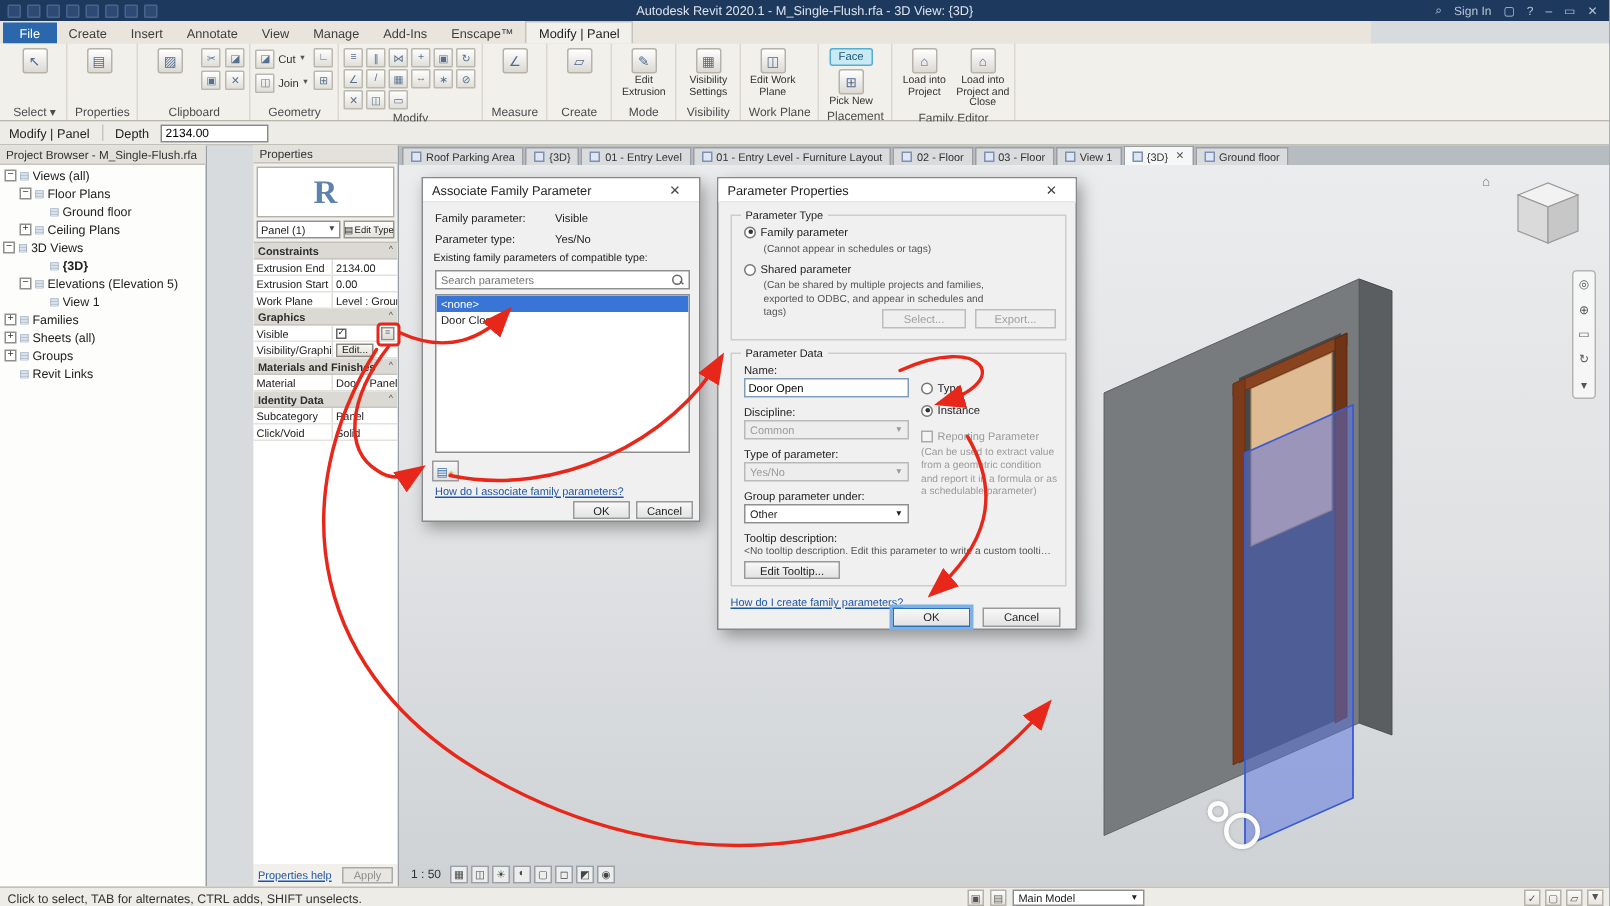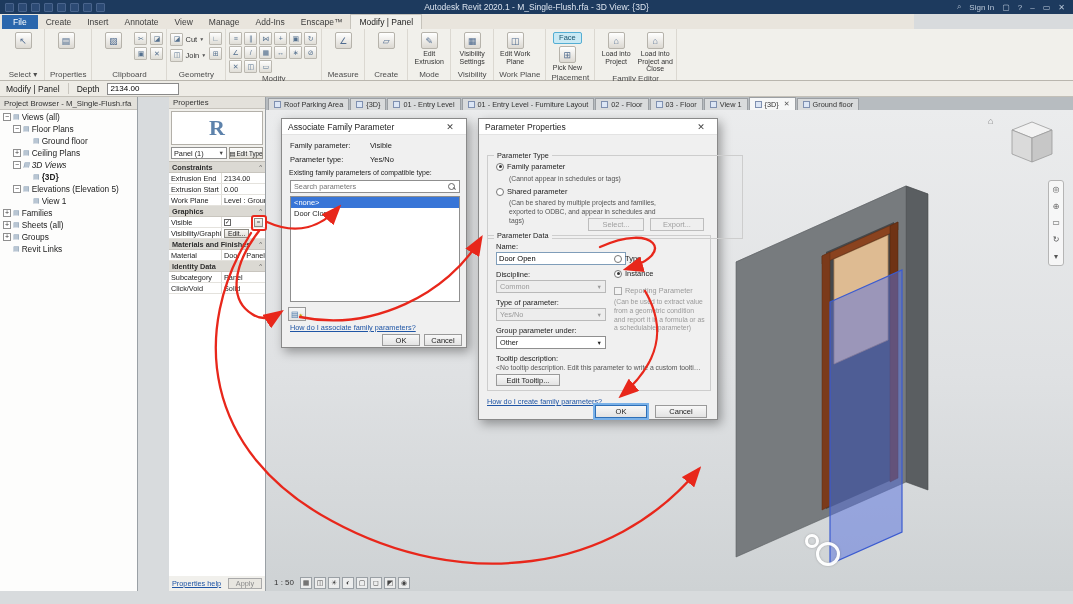--- a/index.html
+++ b/index.html
@@ -337,21 +337,21 @@
         <div class="pb-row" style="padding-left: 23px;">
           <span class="exp-sp"></span>
           <span class="pb-ico">▤</span>
           <span class="pb-label">Ground floor</span>
         </div>
         <div class="pb-row" style="padding-left: 13px;">
           <span class="expander">+</span>
           <span class="pb-ico">▤</span>
           <span class="pb-label">Ceiling Plans</span>
         </div>
-        <div class="pb-row" style="padding-left: 13px; font-style: italic;">
+        <div class="pb-row" style="padding-left: 2px;">
           <span class="expander">−</span>
           <span class="pb-ico">▤</span>
           <span class="pb-label">3D Views</span>
         </div>
         <div class="pb-row" style="padding-left: 23px;">
           <span class="exp-sp"></span>
           <span class="pb-ico">▤</span>
           <span class="pb-label bold">{3D}</span>
         </div>
         <div class="pb-row" style="padding-left: 13px;">
@@ -555,20 +555,37 @@
   <span class="vcb-ico">▦</span>
       <span class="vcb-ico">◫</span>
       <span class="vcb-ico">☀</span>
       <span class="vcb-ico">◐</span>
       <span class="vcb-ico">▢</span>
       <span class="vcb-ico">◻</span>
       <span class="vcb-ico">◩</span>
       <span class="vcb-ico">◉</span>
     </div>
 
+  <div id="statusbar" class="abs">
+    <span id="sb-hint">Click to select, TAB for alternates, CTRL adds, SHIFT unselects.</span>
+    <div id="sb-mid">
+        <span class="sb-ico">▣</span>
+        <span class="sb-ico">▤</span>
+      <div id="main-model">
+          <span>Main Model</span>
+          <span class="car" style="font-size:5.5px">▼</span>
+        </div>
+    </div>
+    <div id="sb-far">
+        <span class="sb-ico">✓</span>
+        <span class="sb-ico">▢</span>
+        <span class="sb-ico">▱</span>
+        <span class="sb-ico">▼</span>
+      </div>
+  </div>
 
   <div class="dlg" style="left:281px;top:118px;width:186px;height:230px">
     <div class="dlg-title">
       <span>Associate Family Parameter</span>
       <span class="dlg-x">✕</span>
     </div>
     <span class="dl" style="left:8px;top:22px">Family parameter:</span>
     <span class="dl" style="left:88px;top:22px">Visible</span>
     <span class="dl" style="left:8px;top:36px">Parameter type:</span>
     <span class="dl" style="left:88px;top:36px">Yes/No</span>
@@ -588,40 +605,40 @@
     <button class="btn" style="left:100px;top:215px;width:38px;height:12px">OK</button>
     <button class="btn" style="left:142px;top:215px;width:38px;height:12px">Cancel</button>
   </div>
 
   <div class="dlg" style="left:478px;top:118px;width:240px;height:302px">
     <div class="dlg-title">
       <span>Parameter Properties</span>
       <span class="dlg-x">✕</span>
     </div>
 
-    <div class="grp" style="left:8px;top:36px;width:256px;height:84px">
+    <div class="grp" style="left:8px;top:24px;width:224px;height:84px">
       <span class="grp-label">Parameter Type</span>
       <div class="radio" style="left:8px;top:6px">
           <span class="rdot sel"></span>
           <span>Family parameter</span>
         </div>
       <div class="note" style="left:21px;top:19px;width:190px">(Cannot appear in schedules or tags)</div>
       <div class="radio" style="left:8px;top:31px">
           <span class="rdot"></span>
           <span>Shared parameter</span>
         </div>
       <div class="note" style="left:21px;top:43px;width:160px">(Can be shared by multiple projects and families, exported to ODBC, and appear in schedules and tags)</div>
       <button class="btn disabled" style="left:100px;top:62px;width:56px;height:13px">Select...</button>
       <button class="btn disabled" style="left:162px;top:62px;width:54px;height:13px">Export...</button>
     </div>
 
     <div class="grp" style="left:8px;top:116px;width:224px;height:156px">
       <span class="grp-label">Parameter Data</span>
       <span class="dl" style="left:8px;top:6px">Name:</span>
-      <input class="tinput" style="left: 8px; top: 16px; width: 130px; height: 13px;" value="Door Open">
+      <input class="tinput" style="left: 8px; top: 16px; width: 110px; height: 13px;" value="Door Open">
       <div class="radio" style="left:126px;top:18px">
           <span class="rdot"></span>
           <span>Type</span>
         </div>
       <div class="radio" style="left:126px;top:33px">
           <span class="rdot sel"></span>
           <span>Instance</span>
         </div>
       <span class="dl" style="left:8px;top:34px">Discipline:</span>
       <div class="combo2 disabled" style="left:8px;top:44px;width:110px;height:13px">

